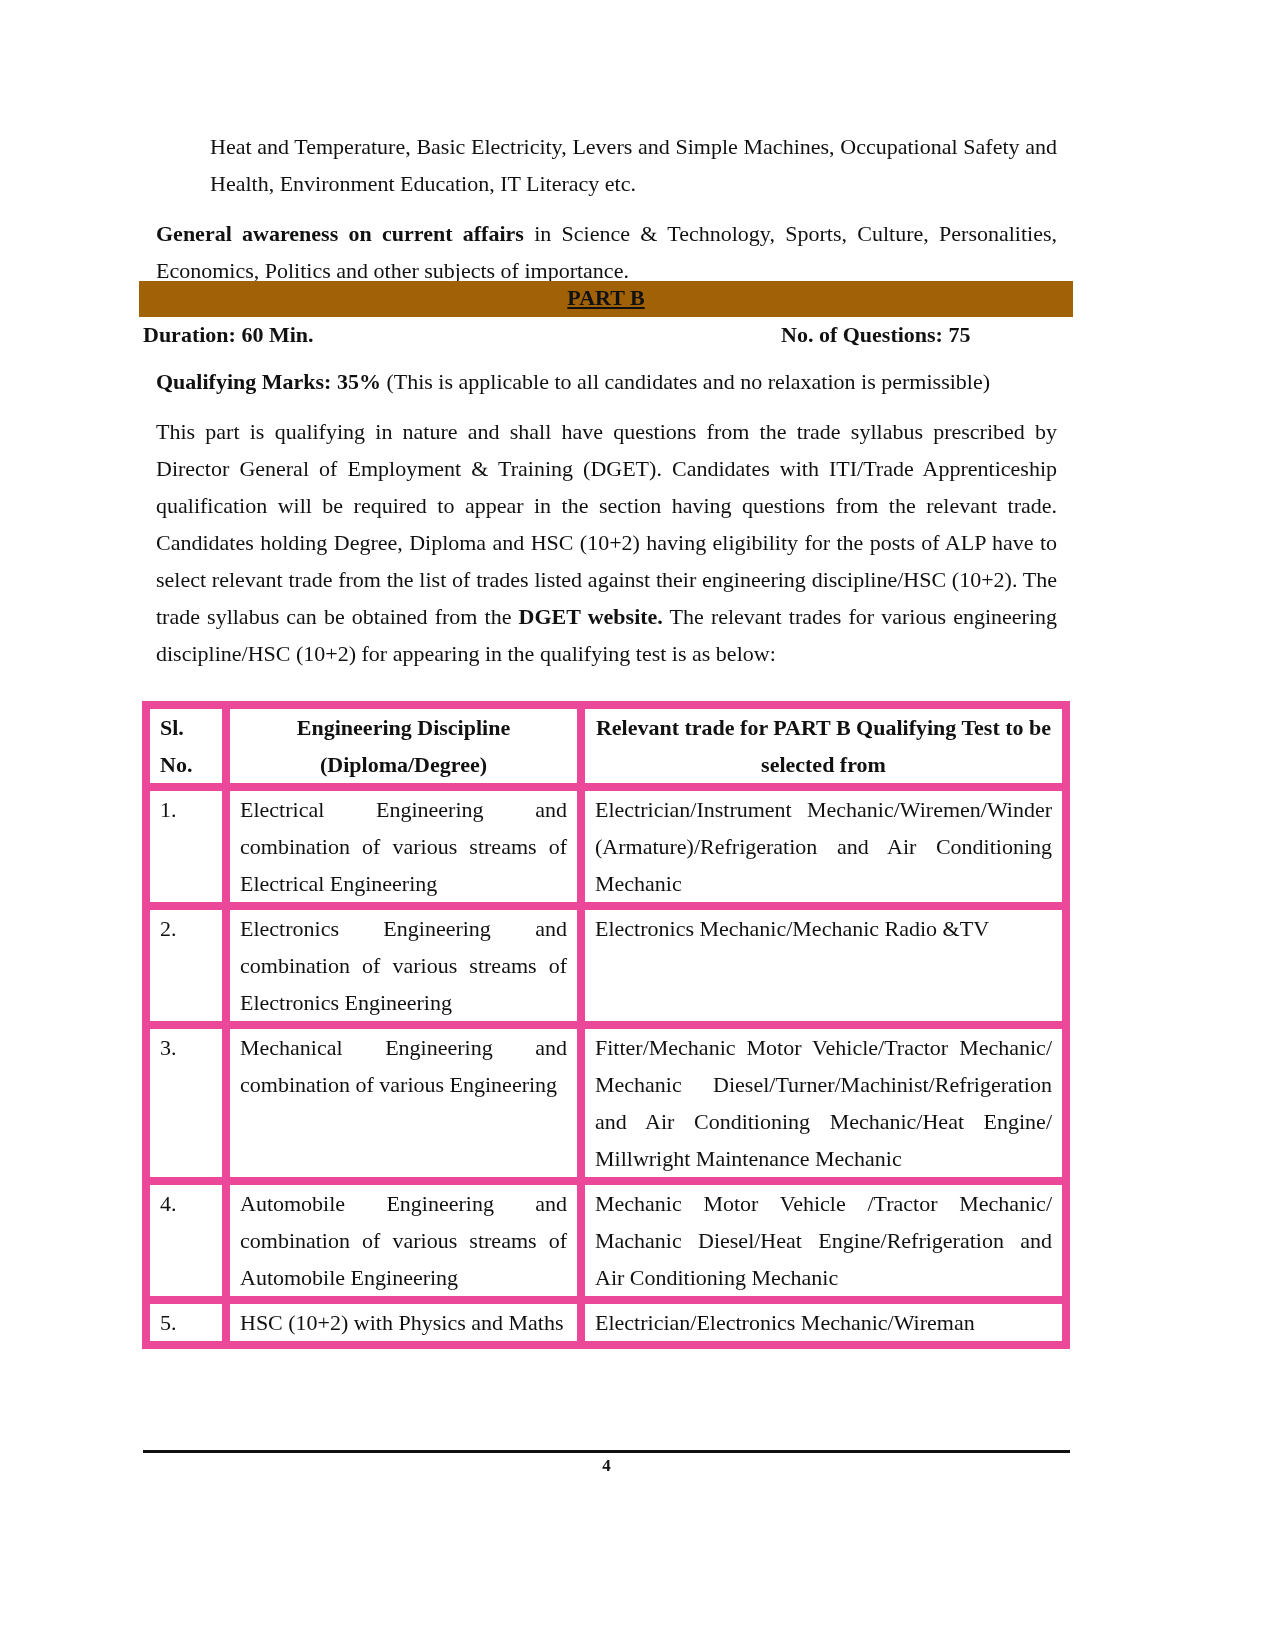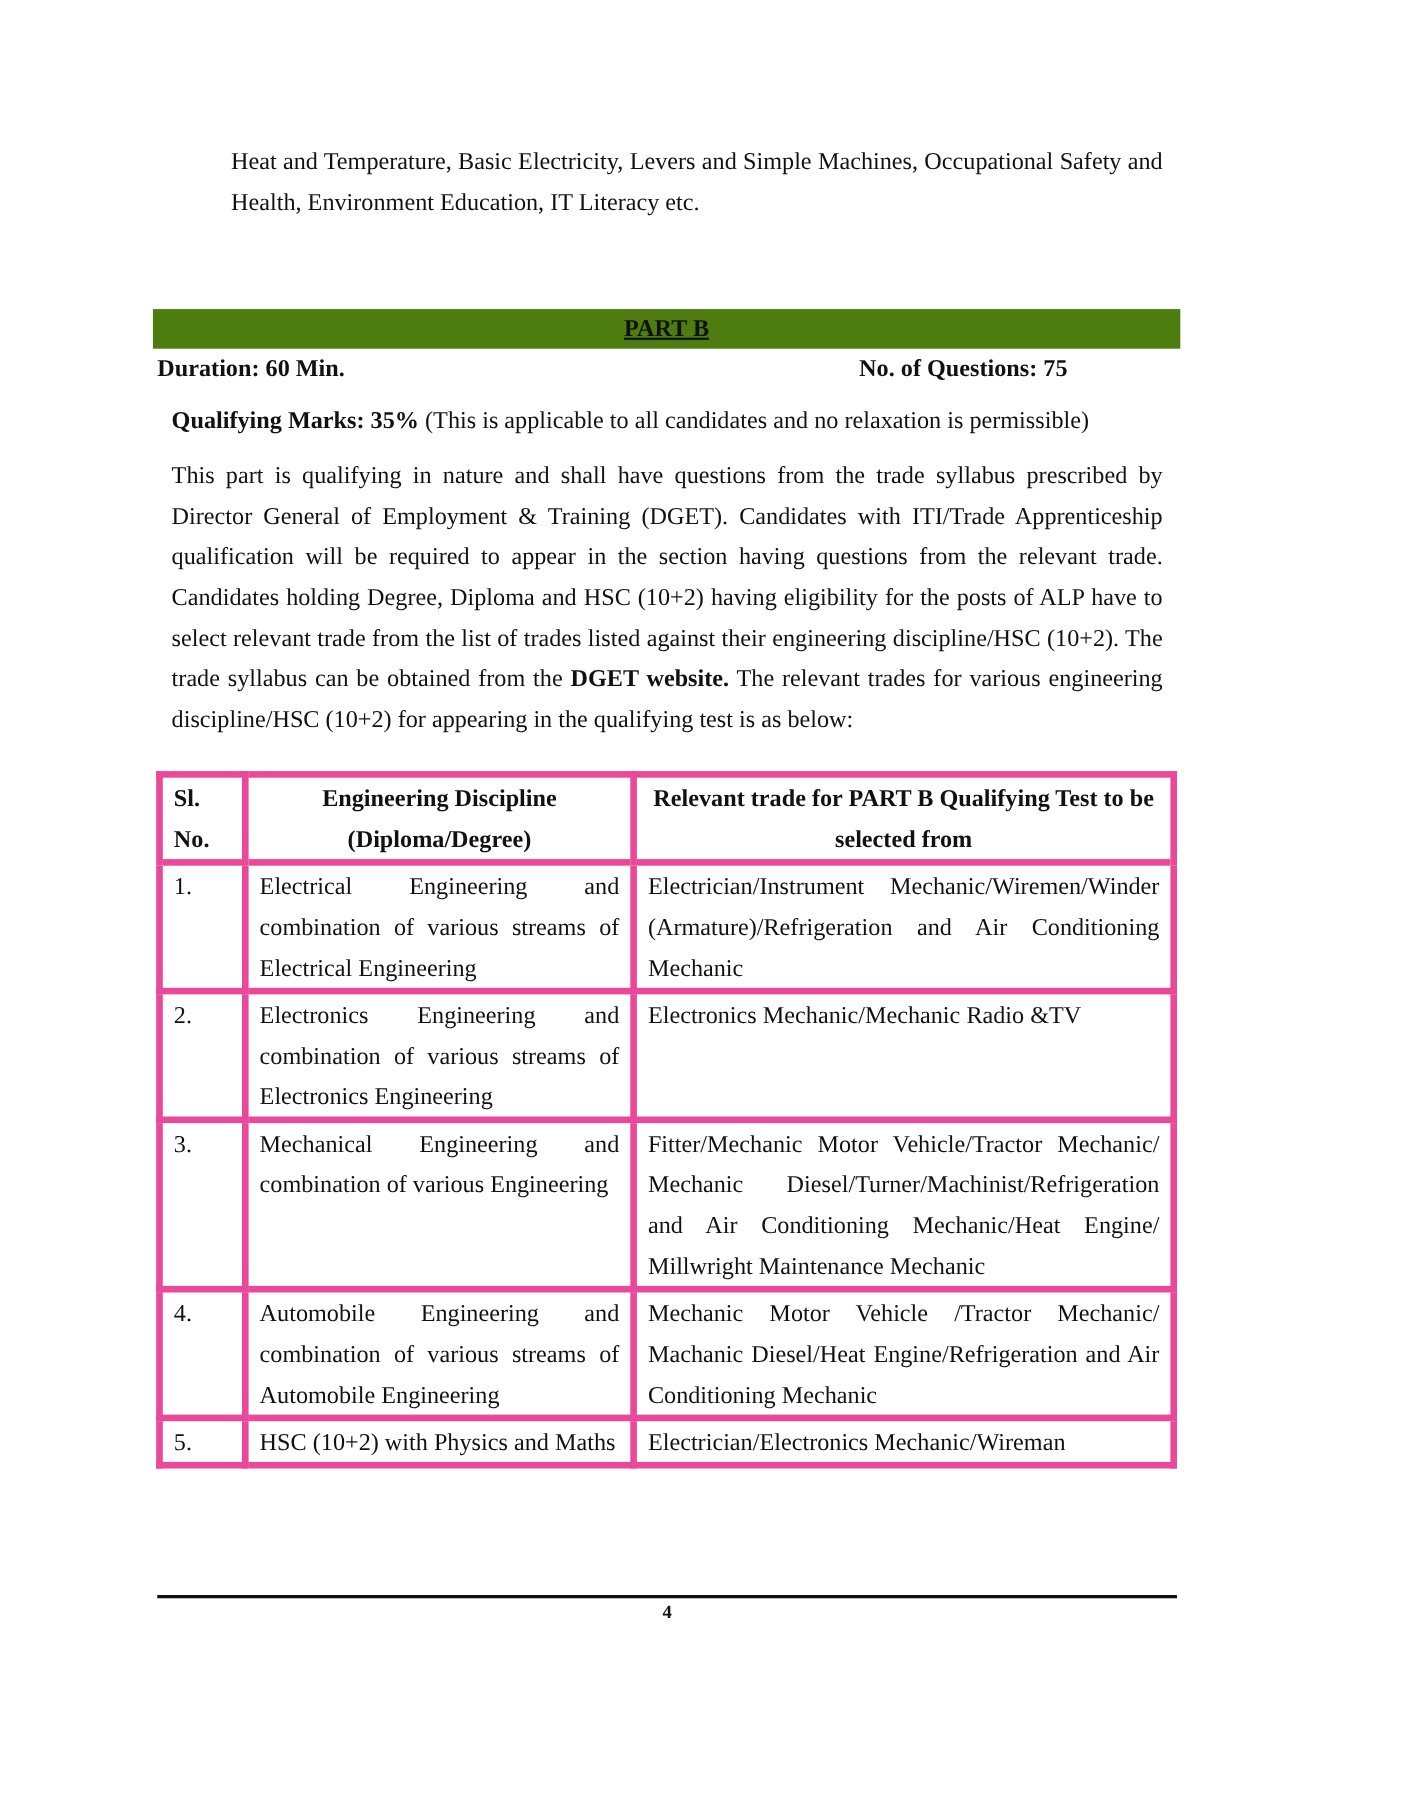--- a/index.html
+++ b/index.html
@@ -3,42 +3,43 @@
   <meta charset="utf-8">
   <style>
     html, body { margin: 0; padding: 0; background: #ffffff; }
     body { width: 1275px; height: 1650px; position: relative; overflow: hidden;
       font-family: "Liberation Serif", "DejaVu Serif", serif; color: #111; }
     .page { position: absolute; left: 143px; top: 0; width: 927px; }
     .p { font-size: 22px; line-height: 37px; text-align: justify; text-align-last: left; margin: 13px; }
     .indent { padding-left: 54px; }
     .b { font-weight: bold; }
     .intro { position: absolute; top: 115px; left: 0; width: 927px; }
-    .band { position: absolute; top: 281px; left: -4px; width: 934px; height: 36px; background: #4d7c0f;
+    .band { position: absolute; top: 281px; left: -4px; width: 934px; height: 36px; background: #a16207;
       text-align: center; font-weight: bold; font-size: 22px; line-height: 34px; }
     .band span { text-decoration: underline; }
     .dur { position: absolute; top: 316px; left: 0; width: 927px; font-size: 22px; line-height: 37px; font-weight: bold; }
     .dur .right { position: absolute; left: 638px; top: 0; }
     .body-text { position: absolute; top: 350px; left: 0; width: 927px; }
     table { position: absolute; top: 701px; left: -1px; width: 928px; border-collapse: collapse; font-size: 22px; }
-    td, th { border: 6px solid #ec4899; vertical-align: top; padding: 0 10px; line-height: 37px; }
+    td, th { border: 8px solid #ec4899; vertical-align: top; padding: 0 10px; line-height: 37px; }
     th { font-weight: bold; text-align: center; border-bottom-width: 3px; }
     th.c0 { text-align: left; }
     td.just { text-align: justify; text-align-last: left; }
     .c0 { width: 52px; }
     .c1 { width: 327px; margin-left: 27px; }
     .footer-rule { position: absolute; top: 1450px; left: 143px; width: 927px; height: 3px; background: #111; }
     .pagenum { position: absolute; top: 1456px; left: 143px; width: 927px; text-align: center; font-weight: bold; font-size: 17px; }
   </style>
 </head>
 <body>
 
 <div class="page">
   <div class="intro">
     <p class="p indent">Heat and Temperature, Basic Electricity, Levers and Simple Machines, Occupational Safety and Health, Environment Education, IT Literacy etc.</p>
+    <p class="p"><span class="b">General awareness on current affairs</span><span> in Science &amp; Technology, Sports, Culture, Personalities, Economics, Politics and other subjects of importance.</span></p>
   </div>
 
   <div class="band"><span>PART B</span></div>
 
   <div class="dur">
     <span>Duration: 60 Min.</span>
     <span class="right">No. of Questions: 75</span>
   </div>
 
   <div class="body-text">

